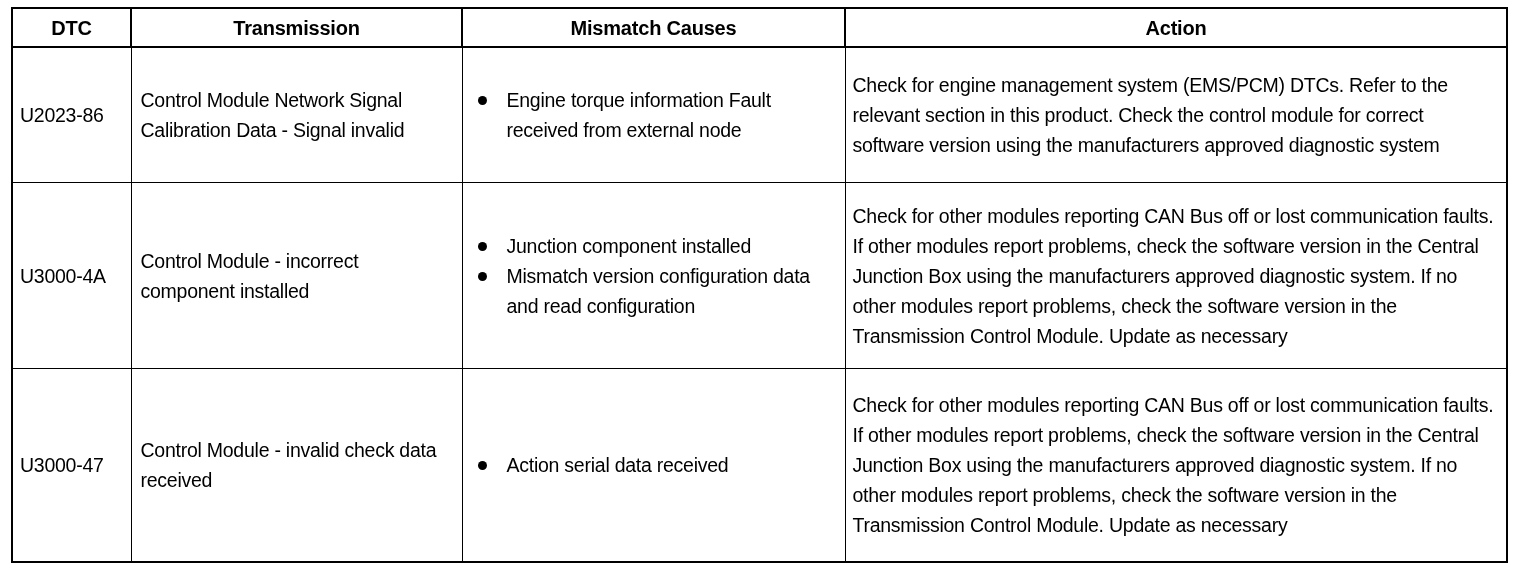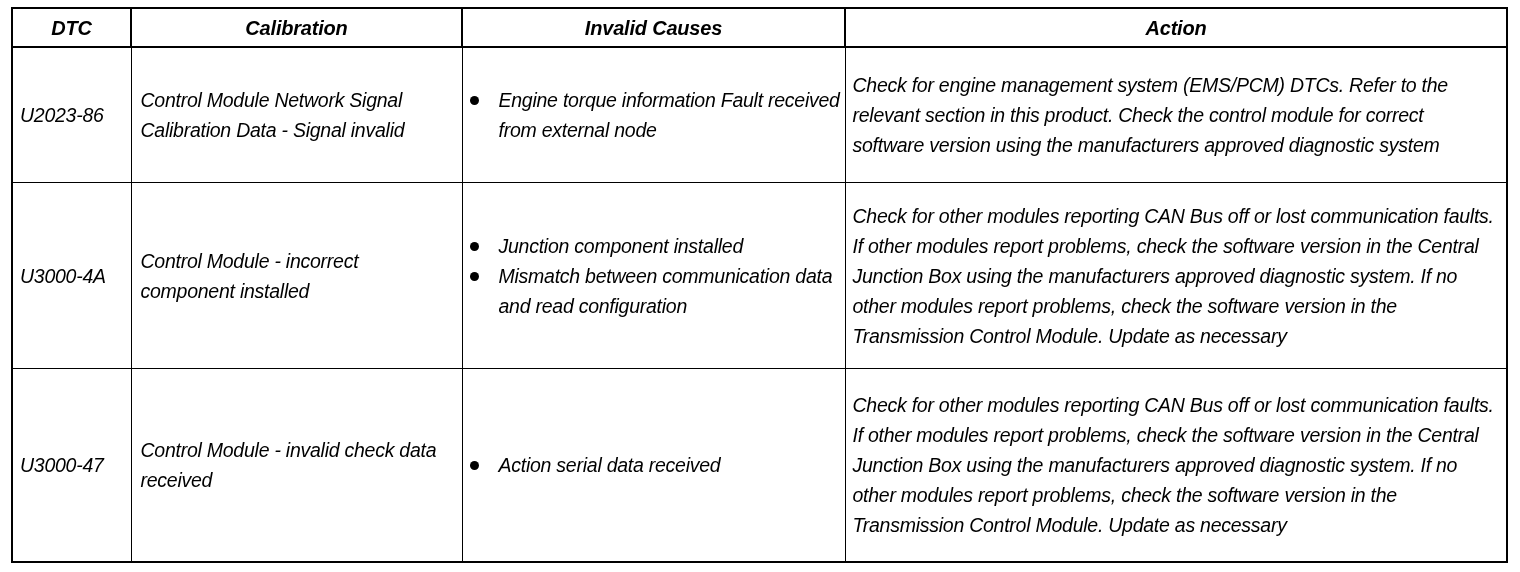--- a/index.html
+++ b/index.html
@@ -14,21 +14,20 @@
     font-family: "Liberation Sans", sans-serif;
     color: #000000;
     overflow: hidden;
   }
 
   .sheet {
     position: relative;
     width: 1512px;
     height: 572px;
     background: #ffffff;
-    font-style: italic;
   }
 
   table.dtc-table {
     position: absolute;
     left: 11px;
     top: 7px;
     width: 1495px;
     border-collapse: collapse;
     table-layout: fixed;
     background: #ffffff;
@@ -90,21 +89,21 @@
     white-space: nowrap;
   }
 
   td.desc-cell {
     padding-left: 9px;
     padding-right: 4px;
     margin-top: 25px;
   }
 
   td.cause-cell {
-    padding-left: 4px;
+    padding-left: 12px;
     padding-right: 4px;
   }
 
   td.action-cell {
     padding-left: 7px;
     padding-right: 12px;
   }
 
   ul.cause-list {
     margin: 0;
@@ -141,22 +140,22 @@
     <colgroup>
       <col class="c-dtc">
       <col class="c-desc">
       <col class="c-cause">
       <col class="c-action">
     </colgroup>
 
     <thead>
       <tr>
         <th>DTC</th>
-        <th>Calibration</th>
-        <th>Invalid Causes</th>
+        <th>Transmission</th>
+        <th>Mismatch Causes</th>
         <th>Action</th>
       </tr>
     </thead>
 
     <tbody>
 
       <tr class="row-1">
         <td class="dtc-cell">U2023-86</td>
         <td class="desc-cell">
           <span class="desc-text">Control Module Network Signal Calibration Data - Signal invalid</span>
@@ -180,21 +179,21 @@
           <span class="desc-text">Control Module - incorrect component installed</span>
         </td>
         <td class="cause-cell">
           <ul class="cause-list">
             <li>
               <span class="bullet"></span>
               <span class="cause-text">Junction component installed</span>
             </li>
             <li>
               <span class="bullet"></span>
-              <span class="cause-text">Mismatch between communication data and read configuration</span>
+              <span class="cause-text">Mismatch version configuration data and read configuration</span>
             </li>
           </ul>
         </td>
         <td class="action-cell">
           <span class="action-text">Check for other modules reporting CAN Bus off or lost communication faults. If other modules report problems, check the software version in the Central Junction Box using the manufacturers approved diagnostic system. If no other modules report problems, check the software version in the Transmission Control Module. Update as necessary</span>
         </td>
       </tr>
 
       <tr class="row-3">
         <td class="dtc-cell">U3000-47</td>

